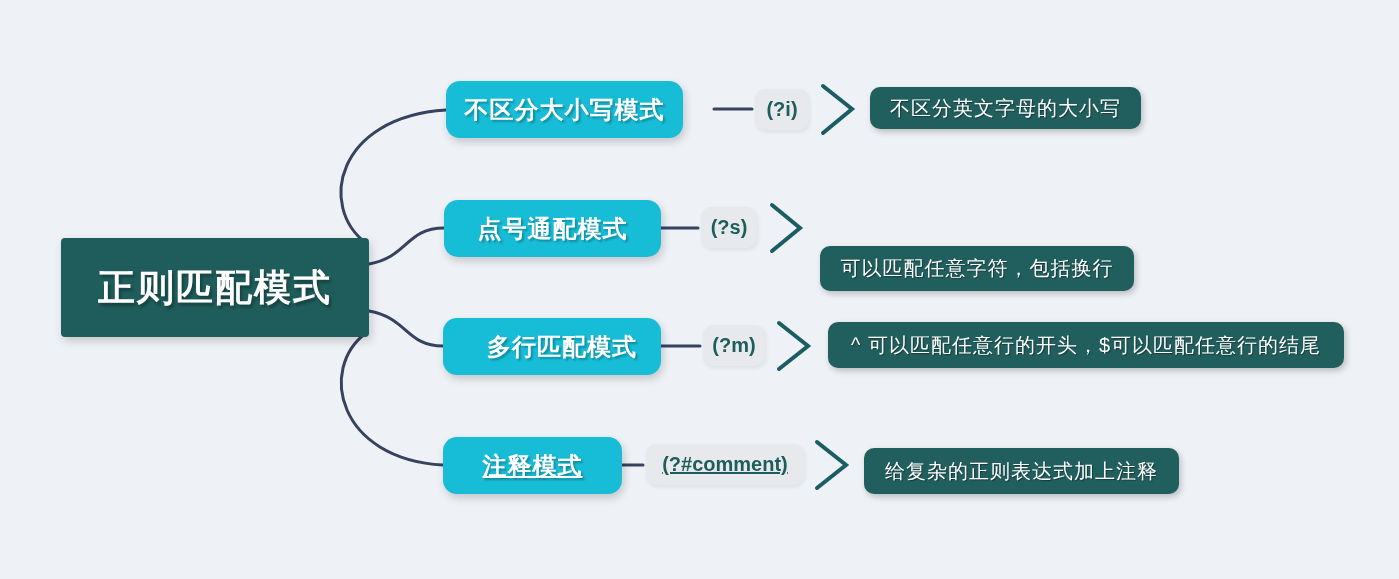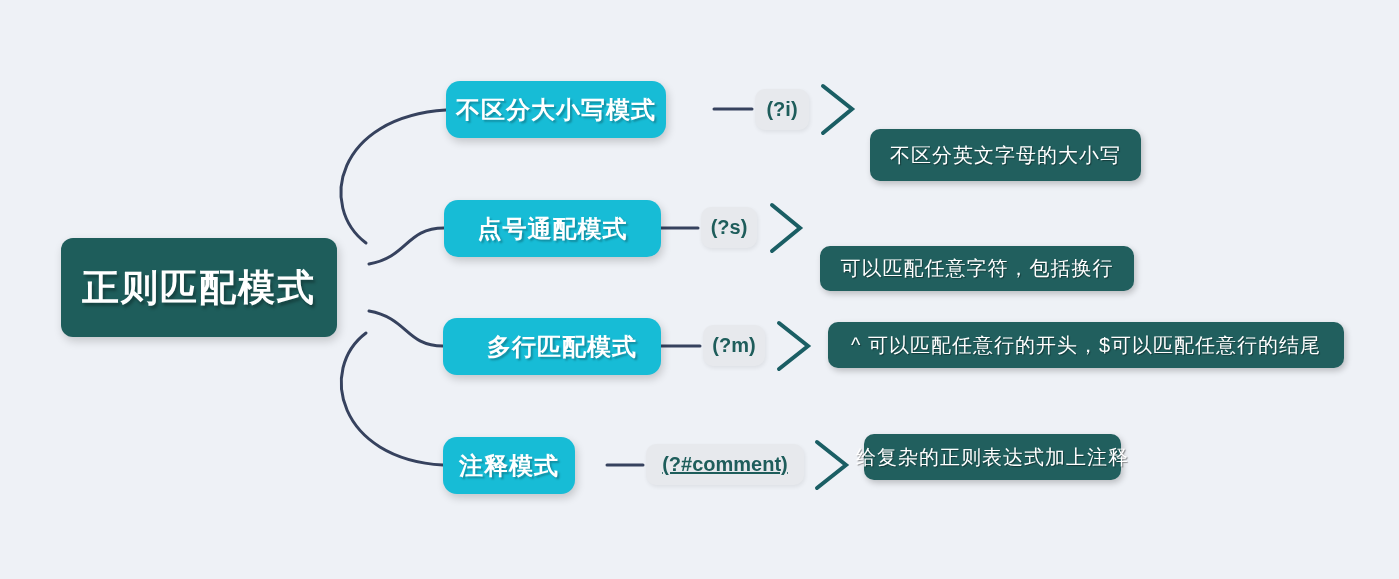--- a/index.html
+++ b/index.html
@@ -29,23 +29,23 @@
     position:absolute;left:0;top:0;width:1399px;height:579px;
     pointer-events:none;
   }
   .node{
     position:absolute;
     display:flex;align-items:center;justify-content:center;
     color:var(--node-text);
     white-space:nowrap;
   }
   .node.root{
-    left:61px;top:238px;width:276px;height:99px;
+    left:61px;top:238px;width:308px;height:99px;
     background:var(--root-node);
-    border-radius:12px;
+    border-radius:4px;
     font-size:37px;font-weight:800;letter-spacing:2px;
     text-shadow:2px 3px 3px rgba(0,0,0,.30);
     box-shadow:2px 4px 10px rgba(0,0,0,.18);
     text-align:right;
   }
   .node.branch{
     background:var(--branch-node);
     border-radius:14px;
     font-size:24px;font-weight:800;letter-spacing:1px;
     text-shadow:2px 2px 2px rgba(0,0,0,.25);
@@ -62,32 +62,32 @@
     position:absolute;
     display:flex;align-items:center;justify-content:center;
     background:var(--badge-background);
     color:var(--badge-text);
     border-radius:10px;
     font-size:20px;font-weight:700;
     box-shadow:1px 2px 4px rgba(0,0,0,.07);
     white-space:nowrap;
   }
   
-  .b0{left:446px;top:81px;width:220px;height:57px;align-items:center;}
+  .b0{left:446px;top:81px;width:237px;height:57px;align-items:center;}
   .b1{left:444px;top:200px;width:217px;height:57px;}
   .b2{left:443px;top:318px;width:218px;height:57px;padding-left:20px;}
-  .b3{left:443px;top:437px;width:132px;height:57px;}
+  .b3{left:443px;top:437px;width:179px;height:57px;text-decoration:underline;}
   .a0{left:755px;top:89px;width:54px;height:41px;}
   .a1{left:701px;top:207px;width:56px;height:41px;}
   .a2{left:703px;top:325px;width:62px;height:41px;}
   .a3{left:646px;top:444px;width:158px;height:41px;text-decoration:underline;}
-  .d0{left:870px;top:87px;width:271px;height:52px;margin-top:42px;}
+  .d0{left:870px;top:87px;width:271px;height:42px;}
   .d1{left:820px;top:206px;width:314px;height:45px;margin-top:40px;}
   .d2{left:828px;top:322px;width:516px;height:46px;}
-  .d3{left:864px;top:434px;width:257px;height:46px;}
+  .d3{left:864px;top:448px;width:315px;height:46px;}
   .curve{stroke:var(--connector);stroke-width:3;fill:none;stroke-linecap:round;}
   .stub{stroke:var(--connector);stroke-width:3;stroke-linecap:round;}
   .chev{stroke:var(--chevron);stroke-width:4;fill:none;stroke-linejoin:miter;stroke-linecap:round;}
 </style>
 </head>
 <body>
 
 <div class="canvas">
 
   <svg class="connector-layer" viewBox="0 0 1399 579">

